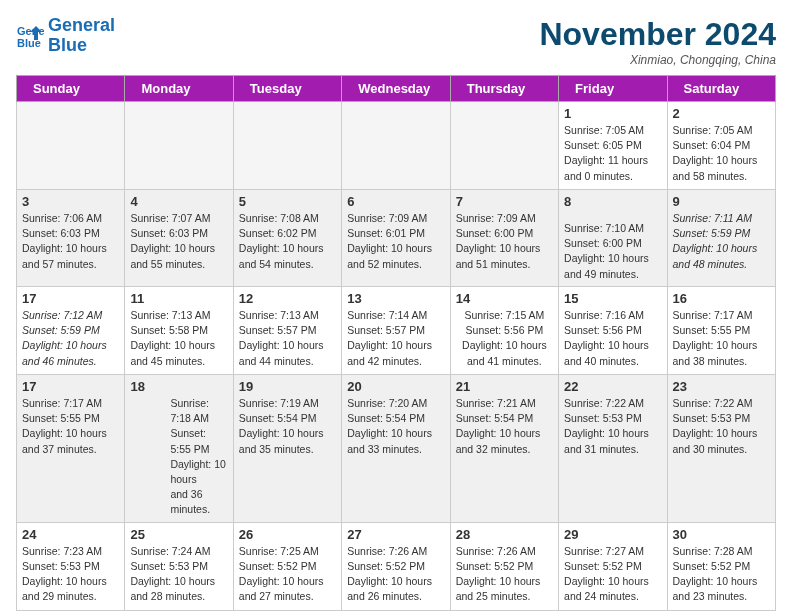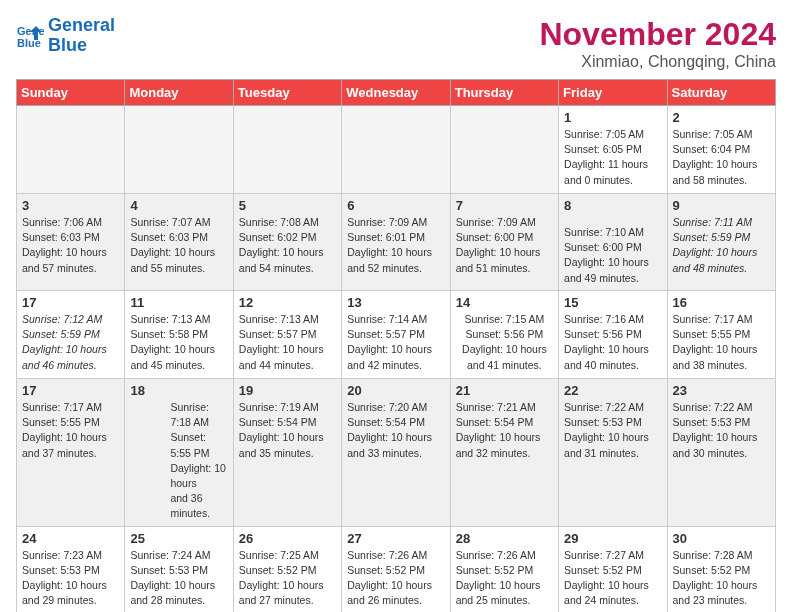--- a/index.html
+++ b/index.html
@@ -33,36 +33,37 @@
       width: 28px;
       height: 28px;
       margin-right: 4px;
     }
     .title-area {
       text-align: right;
     }
     .month-title {
       font-size: 32px;
       font-weight: bold;
-      color: #be185d;
+      color: #0c4a6e;
     }
     .location-title {
-      font-size: 16px;
+      font-size: 12px;
       color: #555;
+      font-style: italic;
     }
     .calendar-table {
       width: 100%;
       border-collapse: collapse;
       table-layout: fixed;
     }
     .calendar-table th {
-      background-color: #ef4444;
+      background-color: #a21caf;
       color: #fff;
       text-align: left;
-      padding: 5px 4px;
+      padding: 5px 16px;
       font-size: 13px;
       border: 1px solid #aaa;
       margin-top: 27px;
     }
     .calendar-table td {
       border: 1px solid #ccc;
       vertical-align: top;
       padding: 4px 5px;
       font-size: 11px;
       color: #333;

